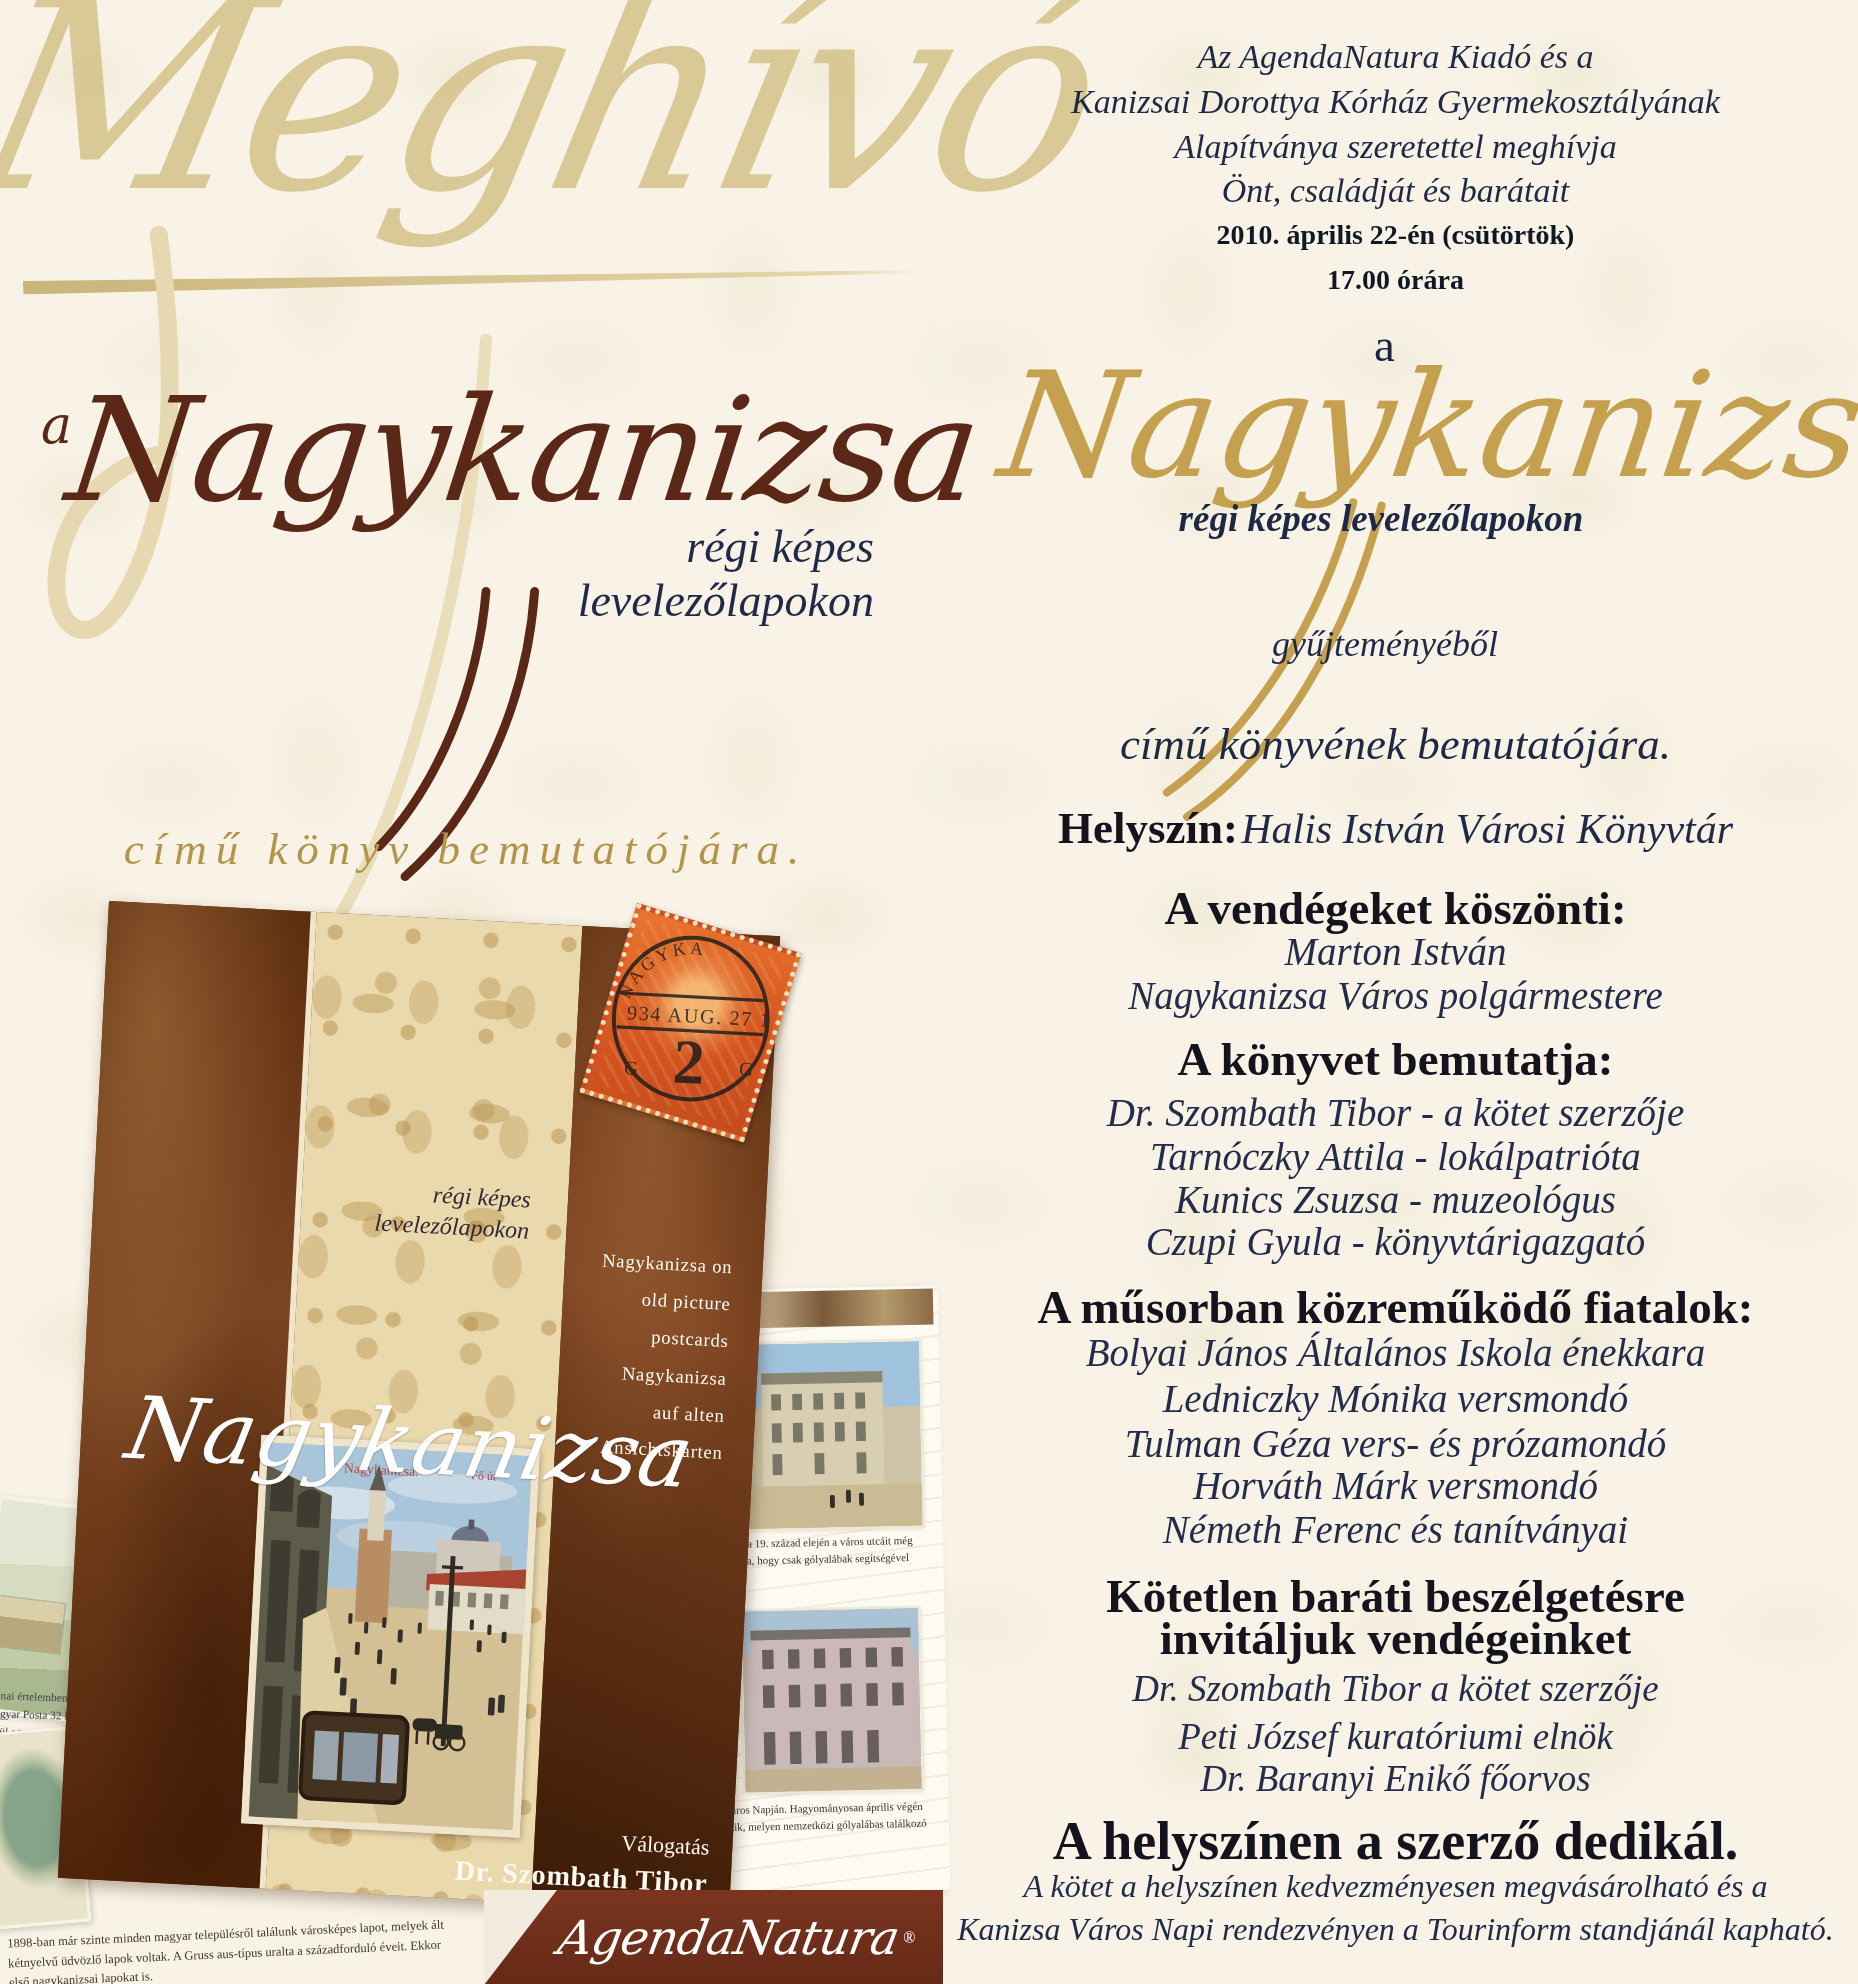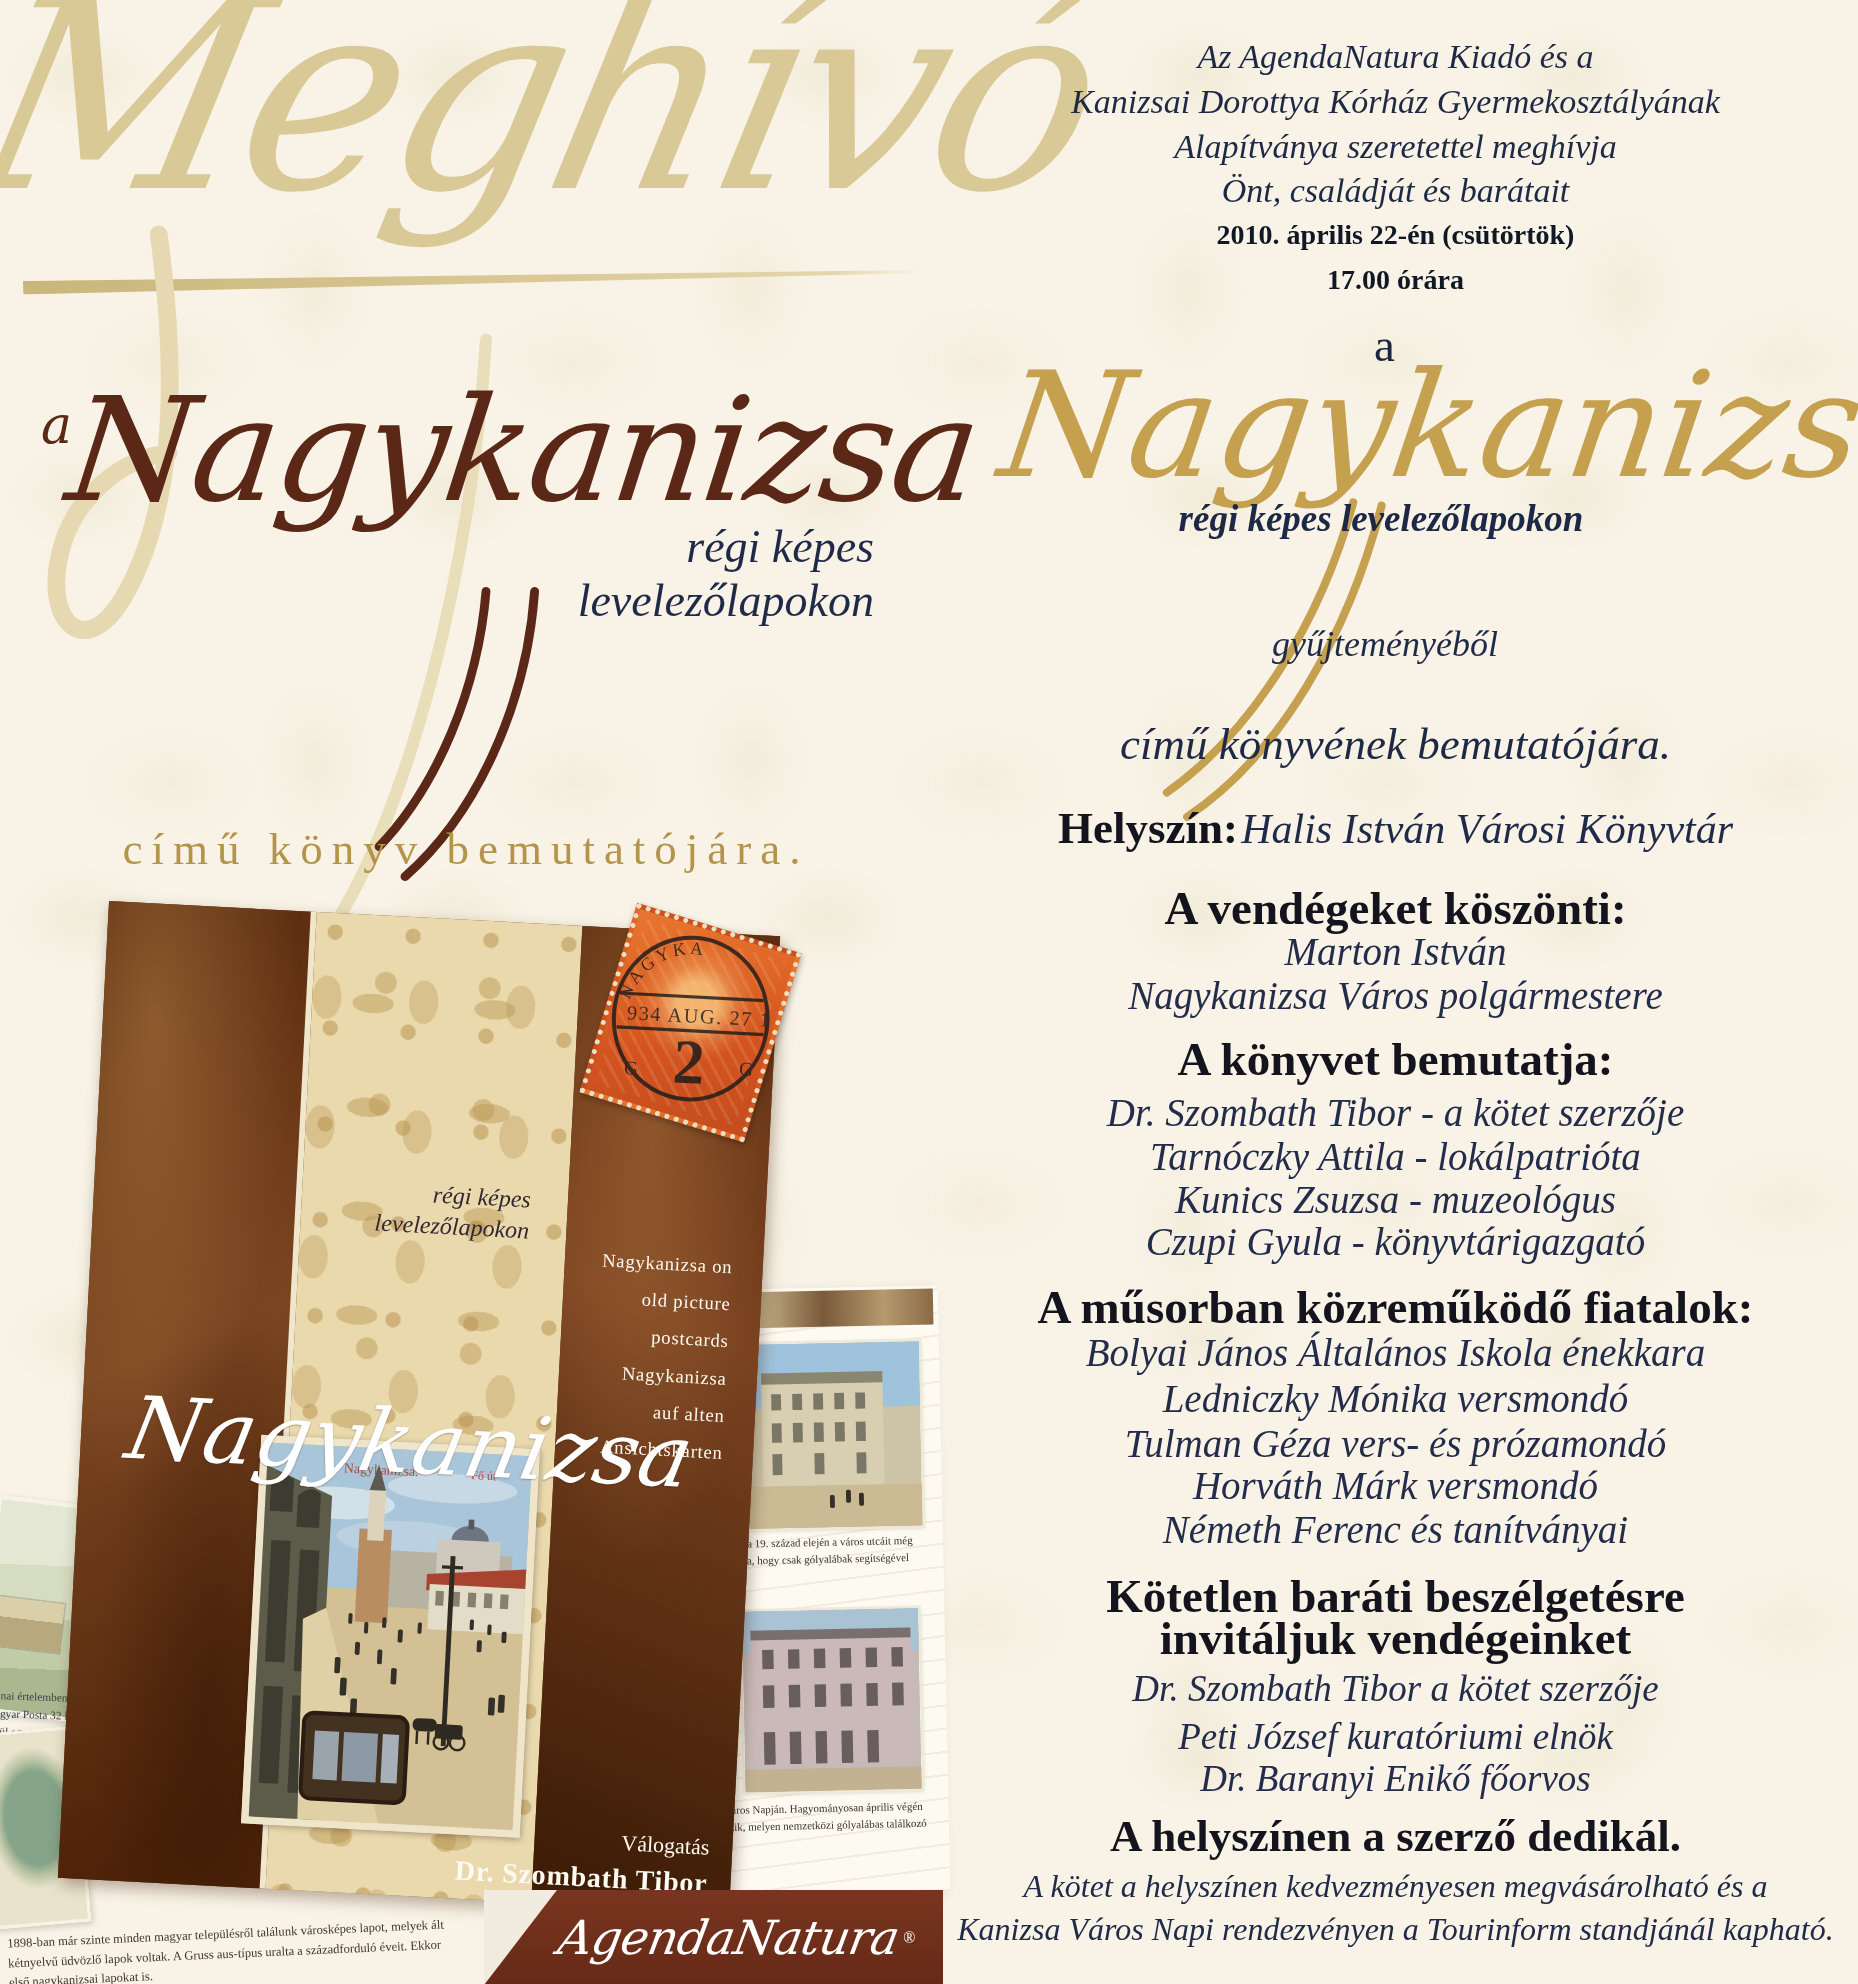--- a/index.html
+++ b/index.html
@@ -24,21 +24,21 @@
     background:linear-gradient(to right,#c9b67c,#d9c795 55%,#e3d6a8 90%,transparent);
     clip-path:polygon(0 8%,100% 40%,100% 60%,0 100%);transform:rotate(-1deg);}
   .ghost-svg{position:absolute;left:0;top:194px;}
   .front-article{position:absolute;left:41px;top:395px;font-size:52px;color:#5b2717;}
   .front-title{position:absolute;left:70px;top:366px;font-size:144px;color:#5b2717;
     letter-spacing:-2.4px;white-space:nowrap;transform:skewX(-7deg);}
   .maroon-swash{position:absolute;left:0;top:567px;}
   .front-subtitle{position:absolute;right:58px;top:520px;text-align:right;font-style:italic;
     font-size:46px;line-height:1.18;color:#1f2948;}
   .front-presentation{position:absolute;left:0;top:823px;width:932px;text-align:center;
-    font-size:45px;letter-spacing:9px;color:#b3944a;}
+    font-style:italic;font-size:45px;letter-spacing:9px;color:#b3944a;}
 
   
   .montage{position:absolute;inset:0;}
   .pc-left-a{position:absolute;left:-14.6px;top:1500px;width:96px;height:209px;z-index:1;
     transform:rotate(7deg);border:4px solid #f7f3e4;box-shadow:1.6px 2.4px 6.5px rgba(0,0,0,.18);
     background:linear-gradient(175deg,#e3e7d4 0 30%,#d6dcc0 30% 55%,#c2cba8 55% 78%,#aab890 78%);}
   .pc-left-a:after{content:"";position:absolute;left:9.7px;top:97px;width:65px;height:49px;
     background:linear-gradient(#d9cfa8 0 40%, #b8a87e 40%);box-shadow:0 0 0 1.6px rgba(90,80,50,.25);}
   .left-frag{position:absolute;left:0;top:1688px;width:99px;z-index:1;overflow:hidden;
     font-size:11.3px;line-height:1.6;color:#3a4149;white-space:nowrap;transform:rotate(2deg);}
@@ -412,18 +412,18 @@
     <div class="bl list" style="top:1420px">Tulman Géza vers- és prózamondó</div>
     <div class="bl list" style="top:1462px">Horváth Márk versmondó</div>
     <div class="bl list" style="top:1506px">Németh Ferenc és tanítványai</div>
 
     <div class="bl bh" style="top:1567px">Kötetlen baráti beszélgetésre</div>
     <div class="bl bh" style="top:1609px">invitáljuk vendégeinket</div>
     <div class="bl guest" style="top:1666px">Dr. Szombath Tibor a kötet szerzője</div>
     <div class="bl guest" style="top:1714px">Peti József kuratóriumi elnök</div>
     <div class="bl guest" style="top:1756px">Dr. Baranyi Enikő főorvos</div>
 
-    <div class="bl bh" style="top:1808px;font-size:45px">A helyszínen a szerző dedikál.</div>
+    <div class="bl bh" style="top:1808px;font-size:54px">A helyszínen a szerző dedikál.</div>
     <div class="bl closing" style="top:1866px">A kötet a helyszínen kedvezményesen megvásárolható és a</div>
     <div class="bl closing" style="top:1909px">Kanizsa Város Napi rendezvényen a Tourinform standjánál kapható.</div>
   </section>
 </div>
 
 
 </body></html>

